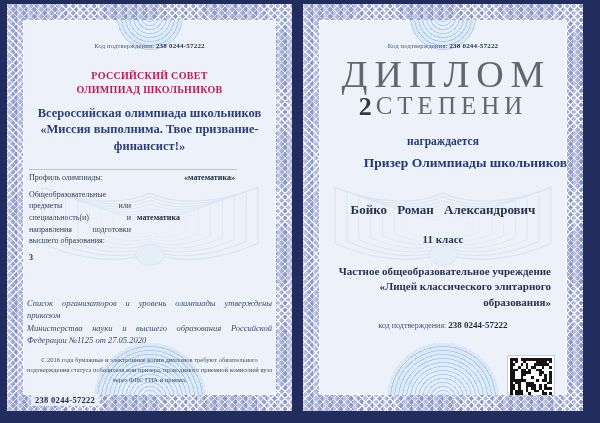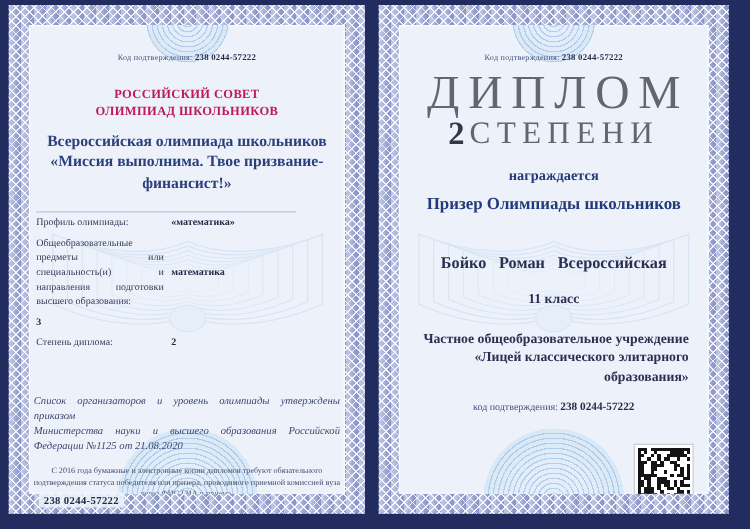--- a/index.html
+++ b/index.html
@@ -34,34 +34,34 @@
   .code-line{margin-top:22px;text-align:center;font-size:6.5px;color:#44507a;letter-spacing:.2px;}
   .code-line b{color:#1f2946;font-size:7px;}
   .content{position:relative;z-index:2;height:100%;}
   
   .council-title{margin-top:19px;text-align:center;font-weight:bold;font-size:10px;line-height:1.35;color:#be185d;letter-spacing:.3px;}
   .oly-title{margin-top:9px;padding:0 6px;text-align:center;font-weight:bold;font-size:12.5px;line-height:1.3;color:#2a3f7c;}
   .detail-table{margin:15px 0 0 6px;width:208px;font-size:8px;color:#333a58;}
   .drow{display:grid;grid-template-columns:108px 92px;padding:2.5px 0;line-height:1.45;}
   .drow .lbl{text-align:justify;padding-right:6px;}
   .drow .val{text-align:left;font-weight:bold;align-self:center;color:#232a46;}
-  .group-start{border-top:1px solid rgba(110,128,170,.4);}
+  .group-start{border-top:1px solid rgba(110,128,170,.4);gap:47px;}
   .order-note{margin-top:31px;padding:0 4px;font-style:italic;font-size:8.5px;line-height:1.45;color:#3b4870;text-align:justify;}
   .fine-print{margin-top:9px;padding:0 2px;font-size:6.5px;line-height:1.5;color:#414c6b;text-align:center;}
   .page-code{
     position:absolute;left:24px;bottom:5px;z-index:3;font-size:8.5px;font-weight:bold;color:#1f2946;
     background:rgba(238,243,250,.85);padding:1px 4px;letter-spacing:.3px;
   }
   
   .diploma-word{margin-top:5px;text-align:center;font-size:38px;line-height:1;color:#62666f;letter-spacing:7px;text-indent:7px;}
   .degree-line{margin-top:-1px;text-align:center;color:#62666f;}
   .degree-line .num{font-size:26px;font-weight:bold;color:#32374a;vertical-align:-1px;margin-right:4px;}
   .degree-line .word{font-size:25px;letter-spacing:5px;text-indent:5px;}
   .awarded{margin-top:13px;text-align:center;font-size:11.5px;font-weight:bold;color:#22397a;}
-  .award-status{margin-top:8px;text-align:center;font-size:13.5px;font-weight:bold;color:#22397a;}
+  .award-status{margin-top:8px;text-align:right;font-size:13.5px;font-weight:bold;color:#22397a;}
   .recipient{margin-top:31px;text-align:center;font-size:13px;font-weight:bold;color:#2a3052;word-spacing:7px;}
   .grade{margin-top:15px;text-align:center;font-size:11px;font-weight:bold;color:#2a3052;}
   .school{margin-top:19px;padding:0 16px;text-align:right;font-size:11px;font-weight:bold;line-height:1.4;color:#2a3052;}
   .location{margin-top:6px;text-align:center;font-size:11.5px;font-weight:bold;color:#2d3456;}
   .confirm-line{margin-top:10px;text-align:center;font-size:8px;color:#44507a;}
   .confirm-line b{font-size:9px;color:#1f2946;}
   .qr{position:absolute;right:13px;bottom:15px;width:46px;height:46px;background:#fff;z-index:3;
       display:flex;align-items:center;justify-content:center;box-shadow:0 0 0 1px rgba(0,0,0,.15);}
 </style>
 </head>
@@ -116,29 +116,25 @@
             <div class="lbl">Профиль олимпиады:</div>
             <div class="val">«математика»</div>
           </div>
           <div class="drow">
             <div class="lbl">Общеобразовательные предметы или специальность(и) и направления подготовки высшего образования:</div>
             <div class="val">математика</div>
           </div>
           <div class="drow">
             <div class="val">3</div>
           </div>
-          <div class="drow">
-            <div class="lbl">Степень диплома:</div>
-            <div class="val">2</div>
-          </div>
         </div>
 
         <div class="order-note">
           <div>Список организаторов и уровень олимпиады утверждены приказом</div>
-          <div>Министерства науки и высшего образования Российской Федерации №1125 от 21.08.2020</div>
+          <div>Министерства науки и высшего образования Российской Федерации №1125 от 27.05.2020</div>
         </div>
 
         <div class="fine-print">
           <div>С 2016 года бумажные и электронные копии дипломов требуют обязательного подтверждения статуса победителя или призера, проводимого приемной комиссией вуза через ФИС ГИА и приема.</div>
 
         </div>
       </div>
     </div>
     <div class="page-code">238 0244-57222</div>
   </div>
@@ -178,21 +174,21 @@
         <div class="code-line">
           <span>Код подтверждения:</span>
           <b>238 0244-57222</b>
         </div>
         <div class="diploma-word">ДИПЛОМ</div>
         <div class="degree-line">
           <span class="num">2</span><span class="word">СТЕПЕНИ</span>
         </div>
         <div class="awarded">награждается</div>
         <div class="award-status">Призер Олимпиады школьников</div>
-        <div class="recipient">Бойко Роман Всероссийская</div>
+        <div class="recipient">Бойко Роман Александрович</div>
         <div class="grade">11 класс</div>
         <div class="school">Частное общеобразовательное учреждение «Лицей классического элитарного образования»</div>
         <div class="confirm-line">
           <span>код подтверждения:</span>
           <b>238 0244-57222</b>
         </div>
         <div class="qr">
             <svg viewBox="0 0 16 16" width="42" height="42" shape-rendering="crispEdges" fill="#141414">
               <rect x="0" y="0" width="1.04" height="1.04"></rect>
               <rect x="1" y="0" width="1.04" height="1.04"></rect>

